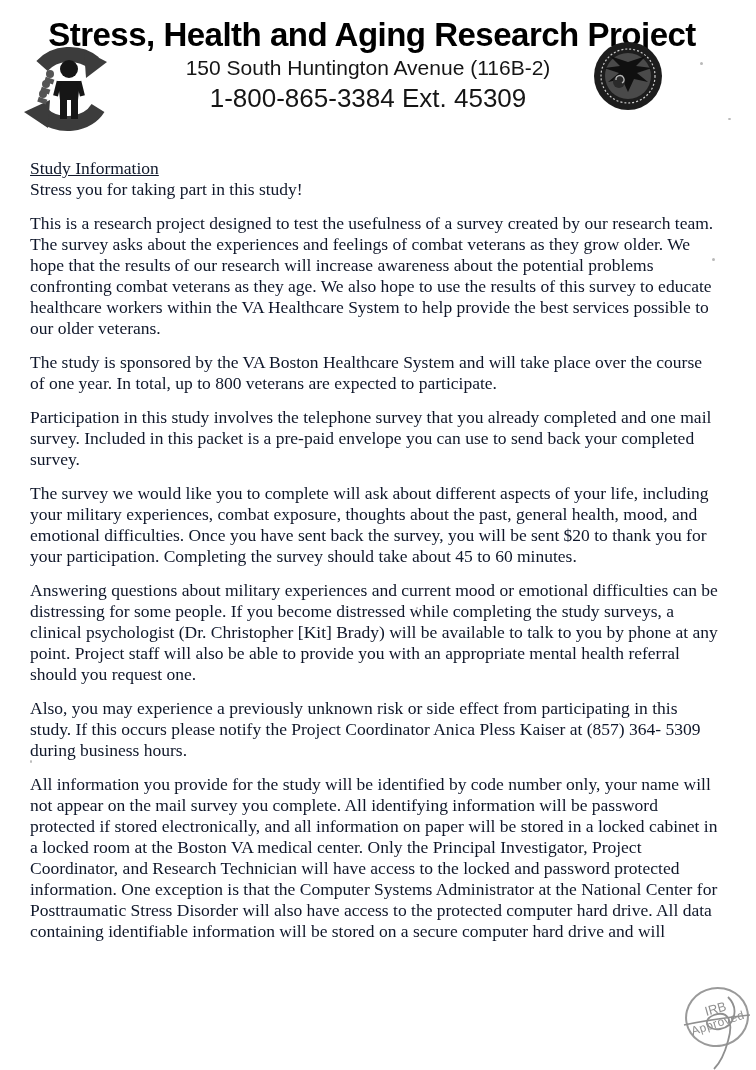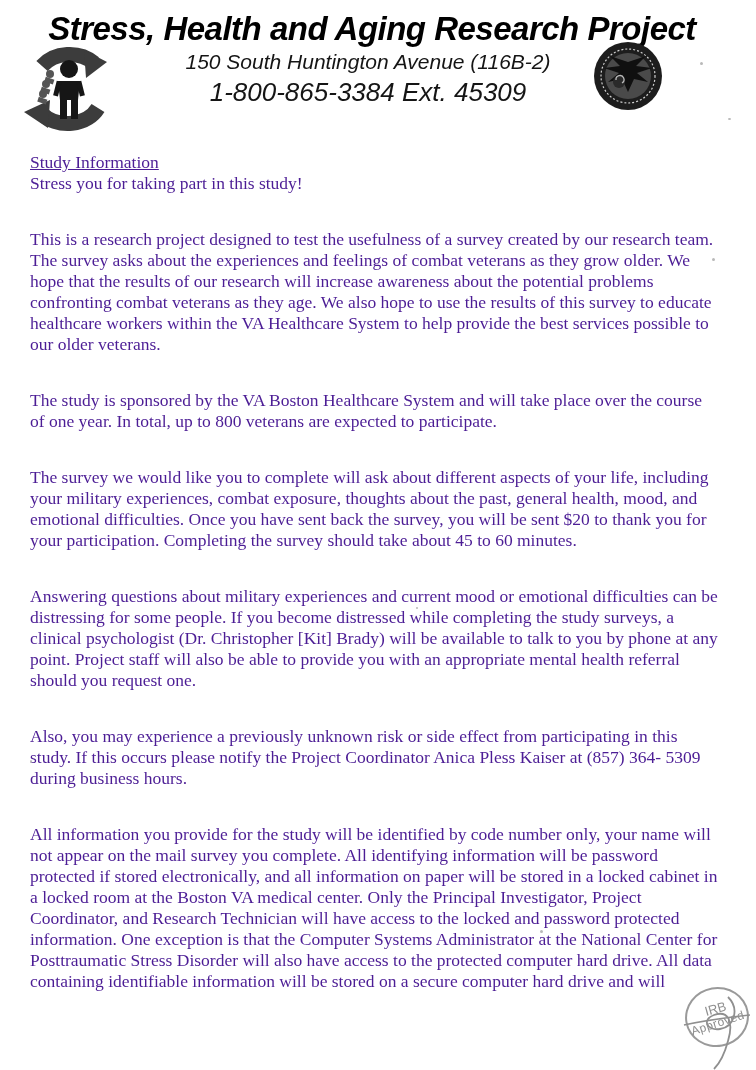--- a/index.html
+++ b/index.html
@@ -5,21 +5,21 @@
   html,body{margin:0;padding:0;background:#e8e8e8;}
   .page{
     position:relative;
     width:756px;height:1070px;
     margin:0 auto;
     background:#ffffff;
     overflow:hidden;
     color:#111;
   }
   
-  .letterhead{position:relative;padding-top:10px;font-style:italic;}
+  .letterhead{position:relative;padding-top:16px;}
   .doc-title{
     margin:0 40px 2px 28px;
     text-align:center;
     font-family:"Liberation Sans",sans-serif;
     font-weight:bold;
     font-size:33px;
     letter-spacing:-0.5px;
     color:#000;
   }
   .letterhead-center{
@@ -32,30 +32,30 @@
   .letterhead-center .addr{font-size:21px;margin:2px 0;}
   .letterhead-center .phone{font-size:26px;margin:3px 0 0 0;text-align:center;}
   .logo-left{position:absolute;left:12px;top:36px;width:104px;height:104px;}
   .seal-right{position:absolute;left:592px;top:40px;width:72px;height:72px;}
   
   .doc-body{
     margin:44px 36px 0 30px;
     font-family:"Liberation Serif",serif;
     font-size:17.5px;
     line-height:21px;
-    color:#4c1d95;
+    color:#0f172a;
   }
   .section-heading{
     text-decoration:underline;
     font-weight:normal;
     font-size:17.5px;
     margin:0;
   }
   .intro-line{margin:0 0 0 0;}
-  .para{margin:35px 0 0 0;}
+  .para{margin:13px 0 0 0;}
   
   .irb-stamp{
     position:absolute;
     left:682px;top:983px;
     width:74px;height:87px;
     color:#8f8f8f;
   }
   .irb-circle{
     position:absolute;left:3px;top:4px;
     width:60px;height:56px;
@@ -120,20 +120,21 @@
       </svg>
     </div>
   </div>
 
   <div class="doc-body">
     <p class="section-heading">Study Information</p>
     <p class="intro-line">Stress you for taking part in this study!</p>
     <div>
         <p class="para">This is a research project designed to test the usefulness of a survey created by our research team. The survey asks about the experiences and feelings of combat veterans as they grow older. We hope that the results of our research will increase awareness about the potential problems confronting combat veterans as they age. We also hope to use the results of this survey to educate healthcare workers within the VA Healthcare System to help provide the best services possible to our older veterans.</p>
         <p class="para">The study is sponsored by the VA Boston Healthcare System and will take place over the course of one year. In total, up to 800 veterans are expected to participate.</p>
+        <p class="para">Participation in this study involves the telephone survey that you already completed and one mail survey. Included in this packet is a pre-paid envelope you can use to send back your completed survey.</p>
         <p class="para">The survey we would like you to complete will ask about different aspects of your life, including your military experiences, combat exposure, thoughts about the past, general health, mood, and emotional difficulties. Once you have sent back the survey, you will be sent $20 to thank you for your participation. Completing the survey should take about 45 to 60 minutes.</p>
         <p class="para">Answering questions about military experiences and current mood or emotional difficulties can be distressing for some people. If you become distressed while completing the study surveys, a clinical psychologist (Dr. Christopher [Kit] Brady) will be available to talk to you by phone at any point. Project staff will also be able to provide you with an appropriate mental health referral should you request one.</p>
         <p class="para">Also, you may experience a previously unknown risk or side effect from participating in this study. If this occurs please notify the Project Coordinator Anica Pless Kaiser at (857) 364- 5309 during business hours.</p>
         <p class="para">All information you provide for the study will be identified by code number only, your name will not appear on the mail survey you complete. All identifying information will be password protected if stored electronically, and all information on paper will be stored in a locked cabinet in a locked room at the Boston VA medical center. Only the Principal Investigator, Project Coordinator, and Research Technician will have access to the locked and password protected information. One exception is that the Computer Systems Administrator at the National Center for Posttraumatic Stress Disorder will also have access to the protected computer hard drive. All data containing identifiable information will be stored on a secure computer hard drive and will</p>
       </div>
   </div>
 
   <div class="irb-stamp">
     <div class="irb-circle">
       <span class="irb-line1">IRB</span>

